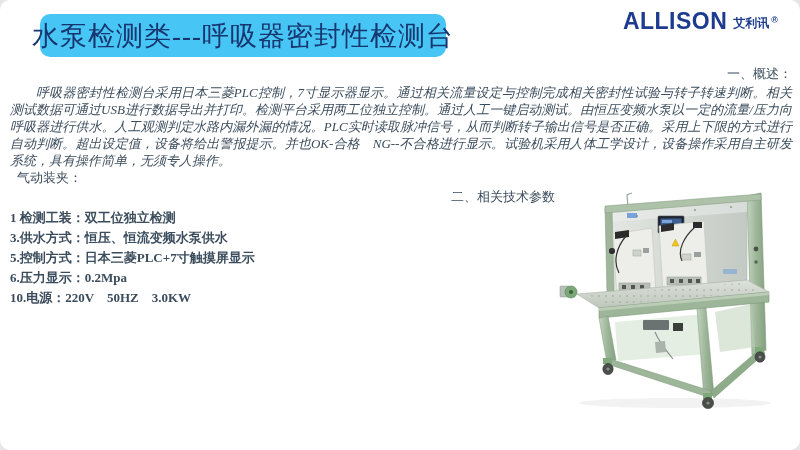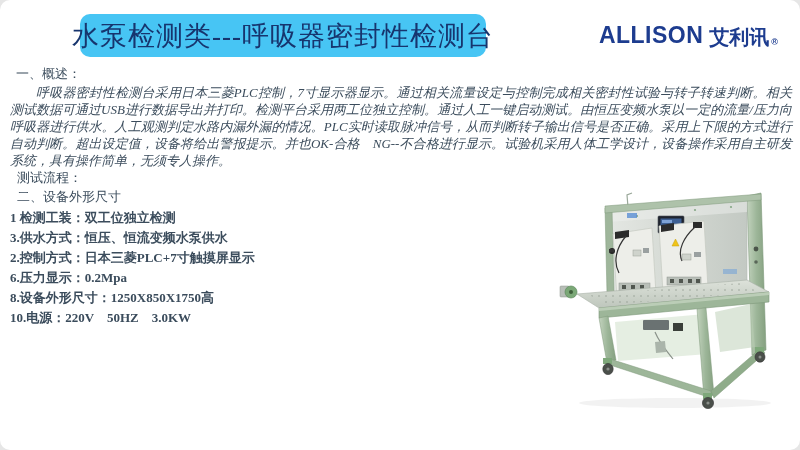--- a/index.html
+++ b/index.html
@@ -9,38 +9,38 @@
   *{box-sizing:border-box; margin:0; padding:0;}
   html,body{width:800px;height:450px;}
   body{background:#e6e6e6; font-family:"Liberation Serif","DejaVu Serif",serif;}
   .slide{
     position:relative; width:800px; height:450px; background:#ffffff;
     border-radius:10px; overflow:hidden;
   }
   .banner{
     position:absolute; left:40px; top:14px; width:406px; height:43px;
     background:var(--banner-bg); border-radius:10px;
-    display:flex; align-items:center; justify-content:center;margin-left:40px;
+    display:flex; align-items:center; justify-content:center;
   }
   .banner .title{
     font-size:27px; color:var(--banner-text); letter-spacing:1px; white-space:nowrap;
   }
   .logo{
-    position:absolute; right:22px; top:24px; color:var(--logo-navy);
+    position:absolute; right:22px; top:10px; color:var(--logo-navy);
     font-family:"Liberation Sans","DejaVu Sans",sans-serif; font-weight:bold;
-    display:flex; align-items:flex-end; line-height:1;margin-left:21px;
+    display:flex; align-items:center; line-height:1;margin-left:21px;
   }
   .logo .latin{font-size:23px; letter-spacing:0.5px;}
-  .logo .cn{font-size:20px; margin-left:6px; margin-top:2px;}
+  .logo .cn{font-size:12px; margin-left:6px; margin-top:2px;}
   .logo .reg{font-size:9px; margin-left:2px; margin-top:-2px;}
   .content{
     position:absolute; left:10px; top:64px; width:782px;
     color:var(--body-text); font-size:13px;
   }
-  .h1{line-height:20px; padding-left:6px;}
+  .h1{line-height:20px; padding-left:6px;text-align:right;}
   .para{line-height:17px; text-align:justify; text-indent:2em;font-style:italic;}
   .h2{line-height:17px; padding-left:7px;}
   .row{display:flex; align-items:flex-start;}
   .specs{flex:1; min-width:0;}
   .specs .h1{line-height:22px; padding-left:7px;}
   .spec-item{line-height:20px; white-space:nowrap;font-weight:bold;}
   .photo{width:237px; flex:0 0 237px;}
   .photo svg{display:block; margin-top:6px;}
 </style>
 </head>
@@ -54,30 +54,29 @@
 
   <div class="logo">
     <span class="latin">ALLISON</span>
     <span class="cn">艾利讯</span>
     <span class="reg">®</span>
   </div>
 
   <div class="content">
     <div class="h1">一、概述：</div>
     <div class="para">呼吸器密封性检测台采用日本三菱PLC控制，7寸显示器显示。通过相关流量设定与控制完成相关密封性试验与转子转速判断。相关测试数据可通过USB进行数据导出并打印。检测平台采用两工位独立控制。通过人工一键启动测试。由恒压变频水泵以一定的流量/压力向呼吸器进行供水。人工观测判定水路内漏外漏的情况。PLC实时读取脉冲信号，从而判断转子输出信号是否正确。采用上下限的方式进行自动判断。超出设定值，设备将给出警报提示。并也OK-合格　NG--不合格进行显示。试验机采用人体工学设计，设备操作采用自主研发系统，具有操作简单，无须专人操作。</div>
-    <div class="h2">测试流程：</div>
+    <div class="h2">气动装夹：</div>
 
     <div class="row">
       <div class="specs">
-        <div class="h1">二、设备外形尺寸</div>
+        <div class="h1">二、相关技术参数</div>
         <div class="spec-item">1 检测工装：双工位独立检测</div>
         <div class="spec-item">3.供水方式：恒压、恒流变频水泵供水</div>
-        <div class="spec-item">2.控制方式：日本三菱PLC+7寸触摸屏显示</div>
+        <div class="spec-item">5.控制方式：日本三菱PLC+7寸触摸屏显示</div>
         <div class="spec-item">6.压力显示：0.2Mpa</div>
-        <div class="spec-item">8.设备外形尺寸：1250X850X1750高</div>
         <div class="spec-item">10.电源：220V　50HZ　3.0KW</div>
       </div>
 
       <div class="photo">
 
         <svg width="232" height="218" viewBox="0 0 232 218">
           <defs>
             <linearGradient id="steel" x1="0" y1="0" x2="1" y2="0">
               <stop offset="0" stop-color="#e4e7e3"></stop>
               <stop offset="0.55" stop-color="#d2d7d1"></stop>

